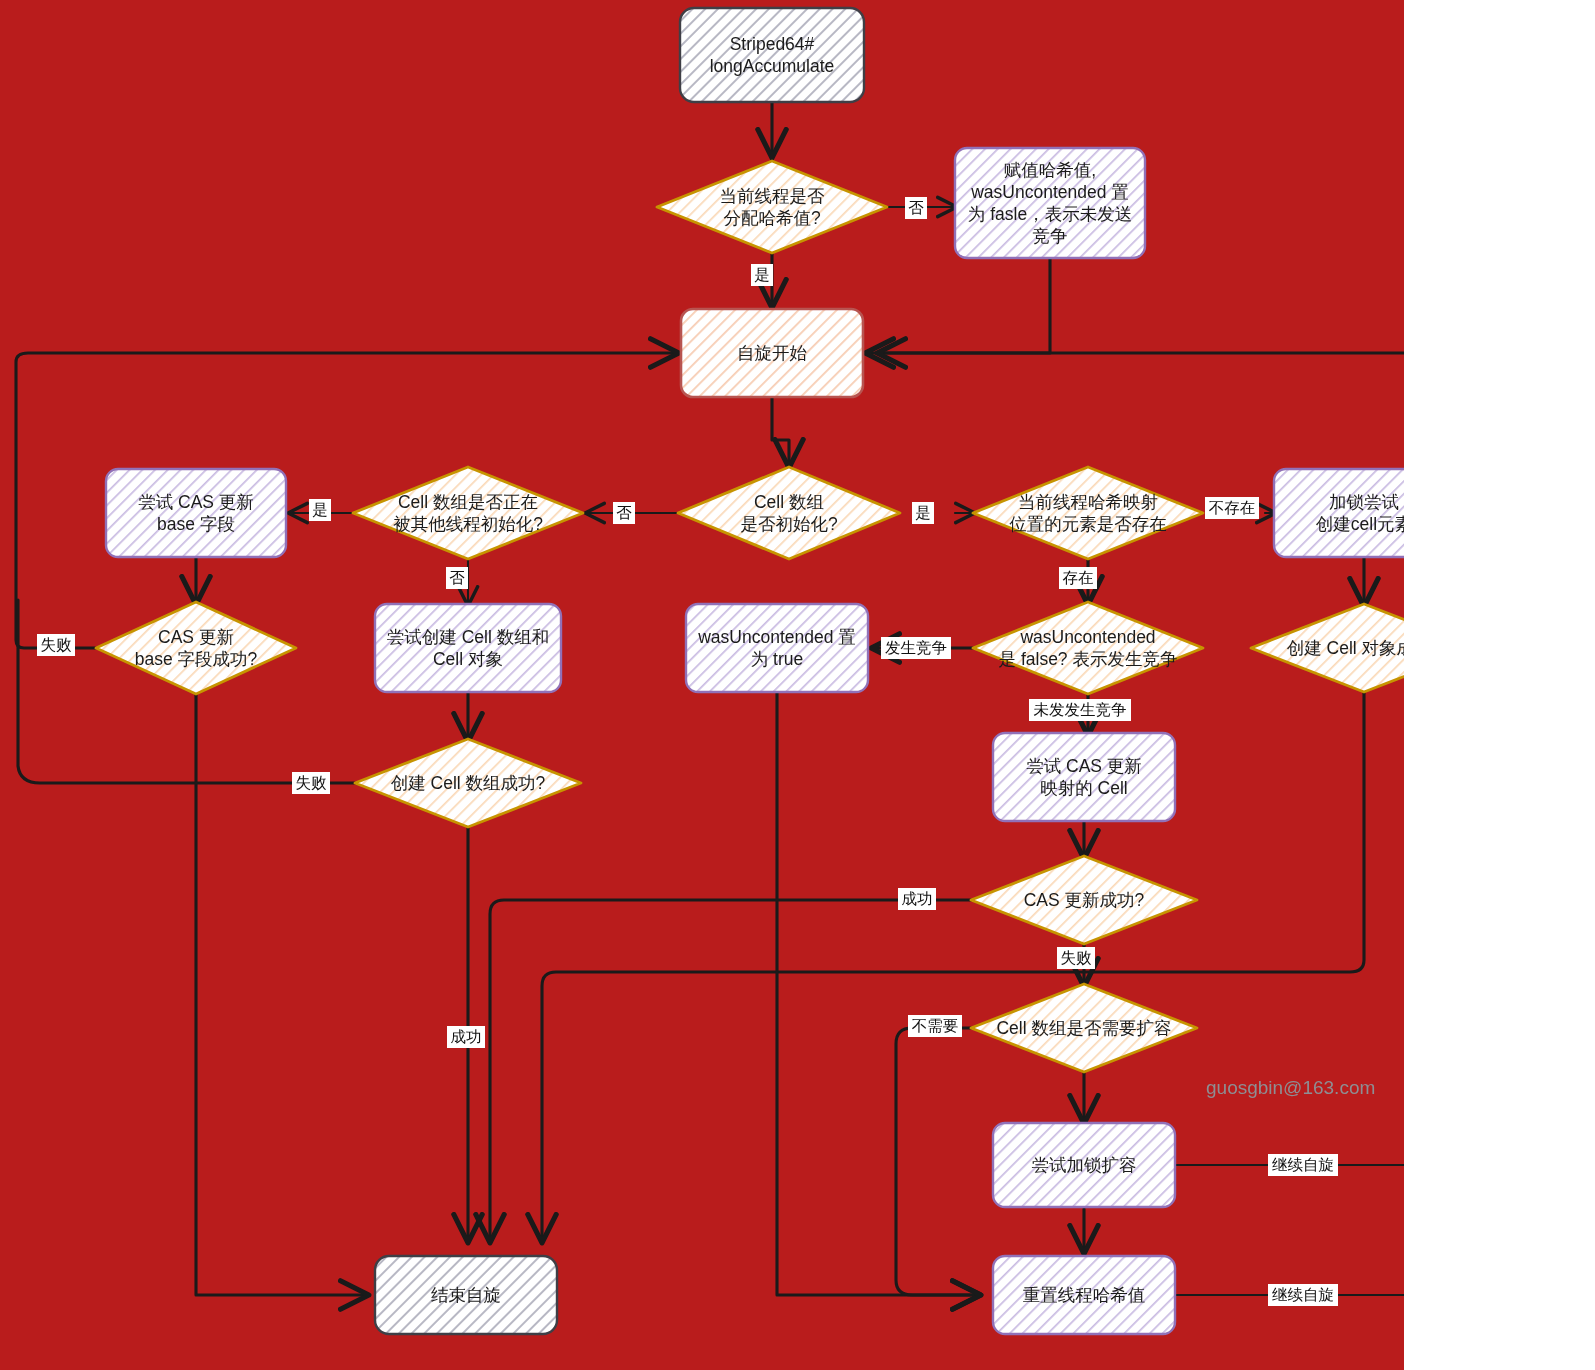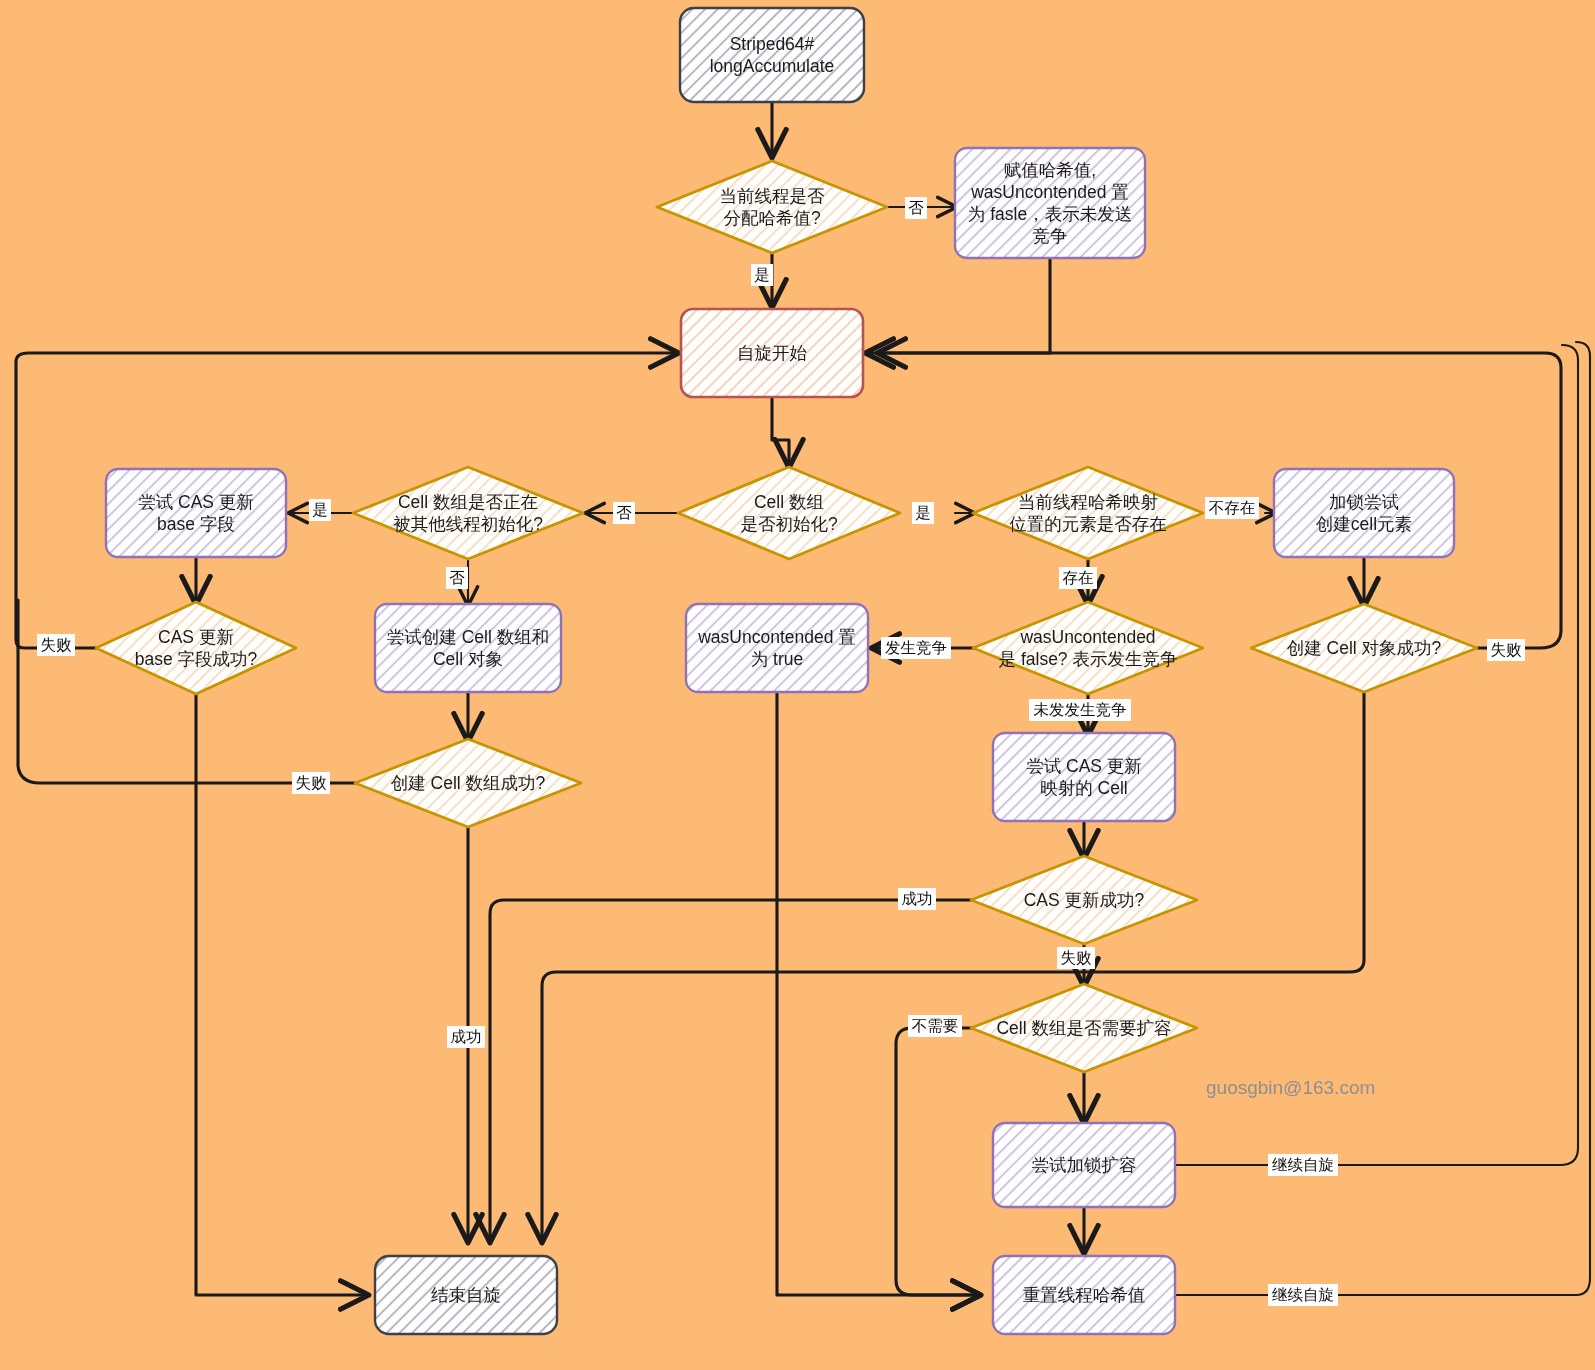--- a/index.html
+++ b/index.html
@@ -1,17 +1,17 @@
 <!DOCTYPE html>
 <html><head>
 <meta charset="utf-8">
 <style>
   html,body{margin:0;padding:0;background:#ffffff;}
   body{font-family:"Liberation Sans","DejaVu Sans",sans-serif;}
-  #canvas{position:relative;width:1595px;height:1370px;background:#fdba74;overflow:hidden;}
+  #canvas{position:relative;width:1404px;height:1370px;background:#b91c1c;overflow:hidden;}
   svg{position:absolute;left:0;top:0;width:1595px;height:1370px;}
   .nodetext{font-size:17.5px;fill:#1b1b1b;text-anchor:middle;dominant-baseline:middle;}
   .edgelabel{font-size:15.5px;fill:#111;text-anchor:middle;dominant-baseline:middle;}
   .watermark{font-size:19px;fill:#8e8e93;text-anchor:start;dominant-baseline:middle;}
   .edge{fill:none;stroke:#1a1a1a;stroke-width:2.1;stroke-linecap:round;stroke-linejoin:round;}
   .edge-thick{stroke-width:3.1;}
   .lblbg{fill:#ffffff;}
 </style>
 </head>
 <body>

